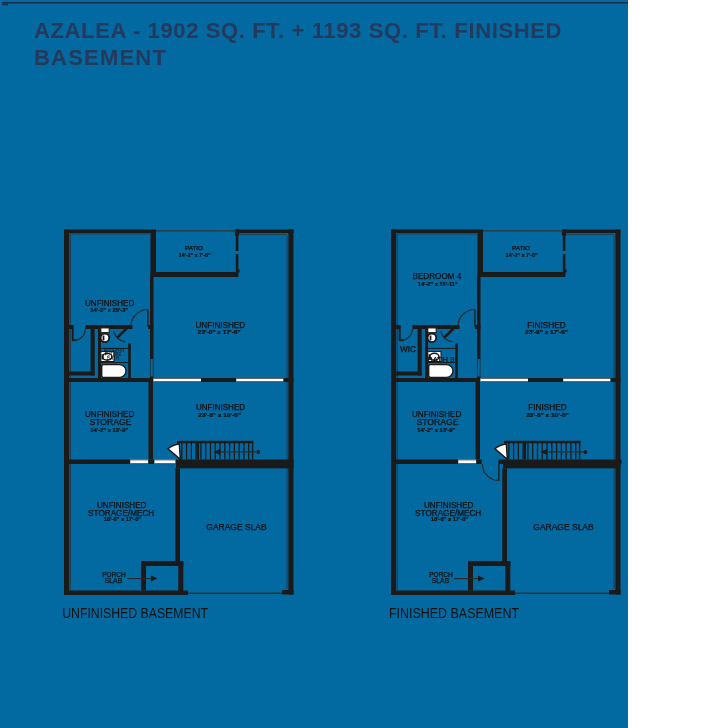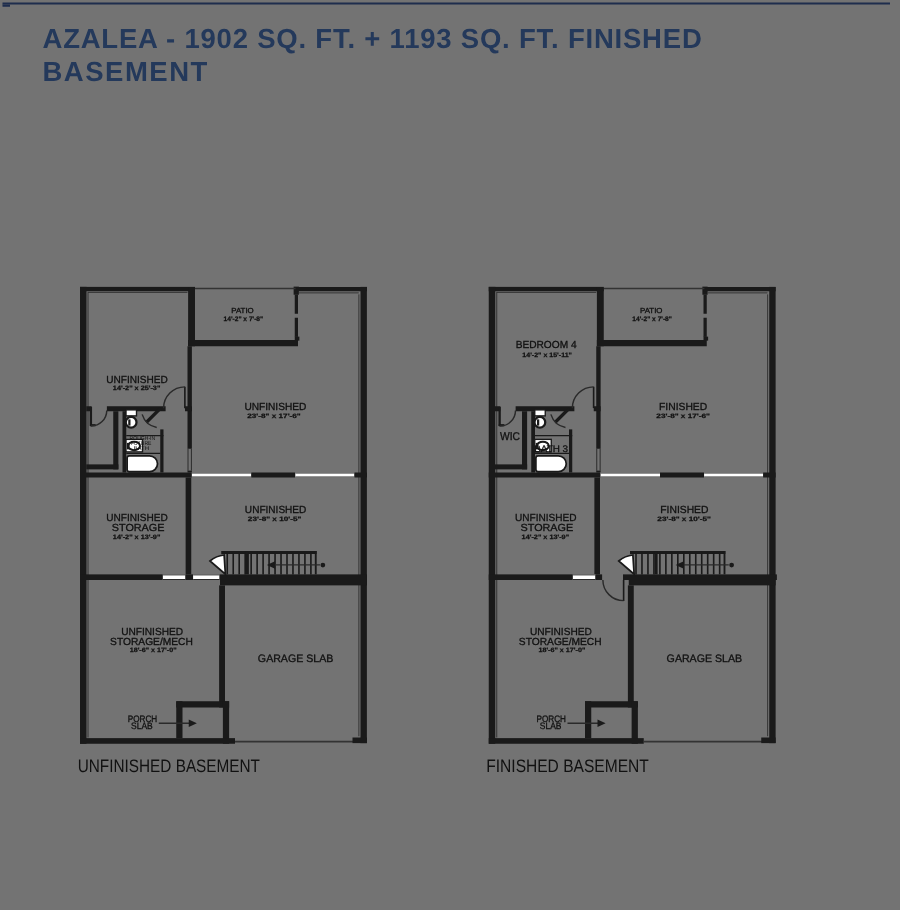--- a/index.html
+++ b/index.html
@@ -1,16 +1,16 @@
 <!DOCTYPE html>
 <html><head>
 <meta charset="utf-8">
 <style>
   html,body { margin:0; padding:0; background:#fff; }
-  #page { position:relative; width:720px; height:728px; background:#737373;
+  #page { position:relative; width:628px; height:728px; background:#0369a1;
           font-family:"Liberation Sans", sans-serif; overflow:hidden; }
   svg text { font-family:"Liberation Sans", sans-serif; }
   svg { filter: brightness(1); }
 </style>
 </head>
 <body>
 <div id="page">
 <svg width="720" height="728" viewBox="0 0 720 728" style="position:absolute;left:0;top:0">
 
 <rect x="2" y="2" width="710" height="1.6" fill="#1e2d4d"></rect>

